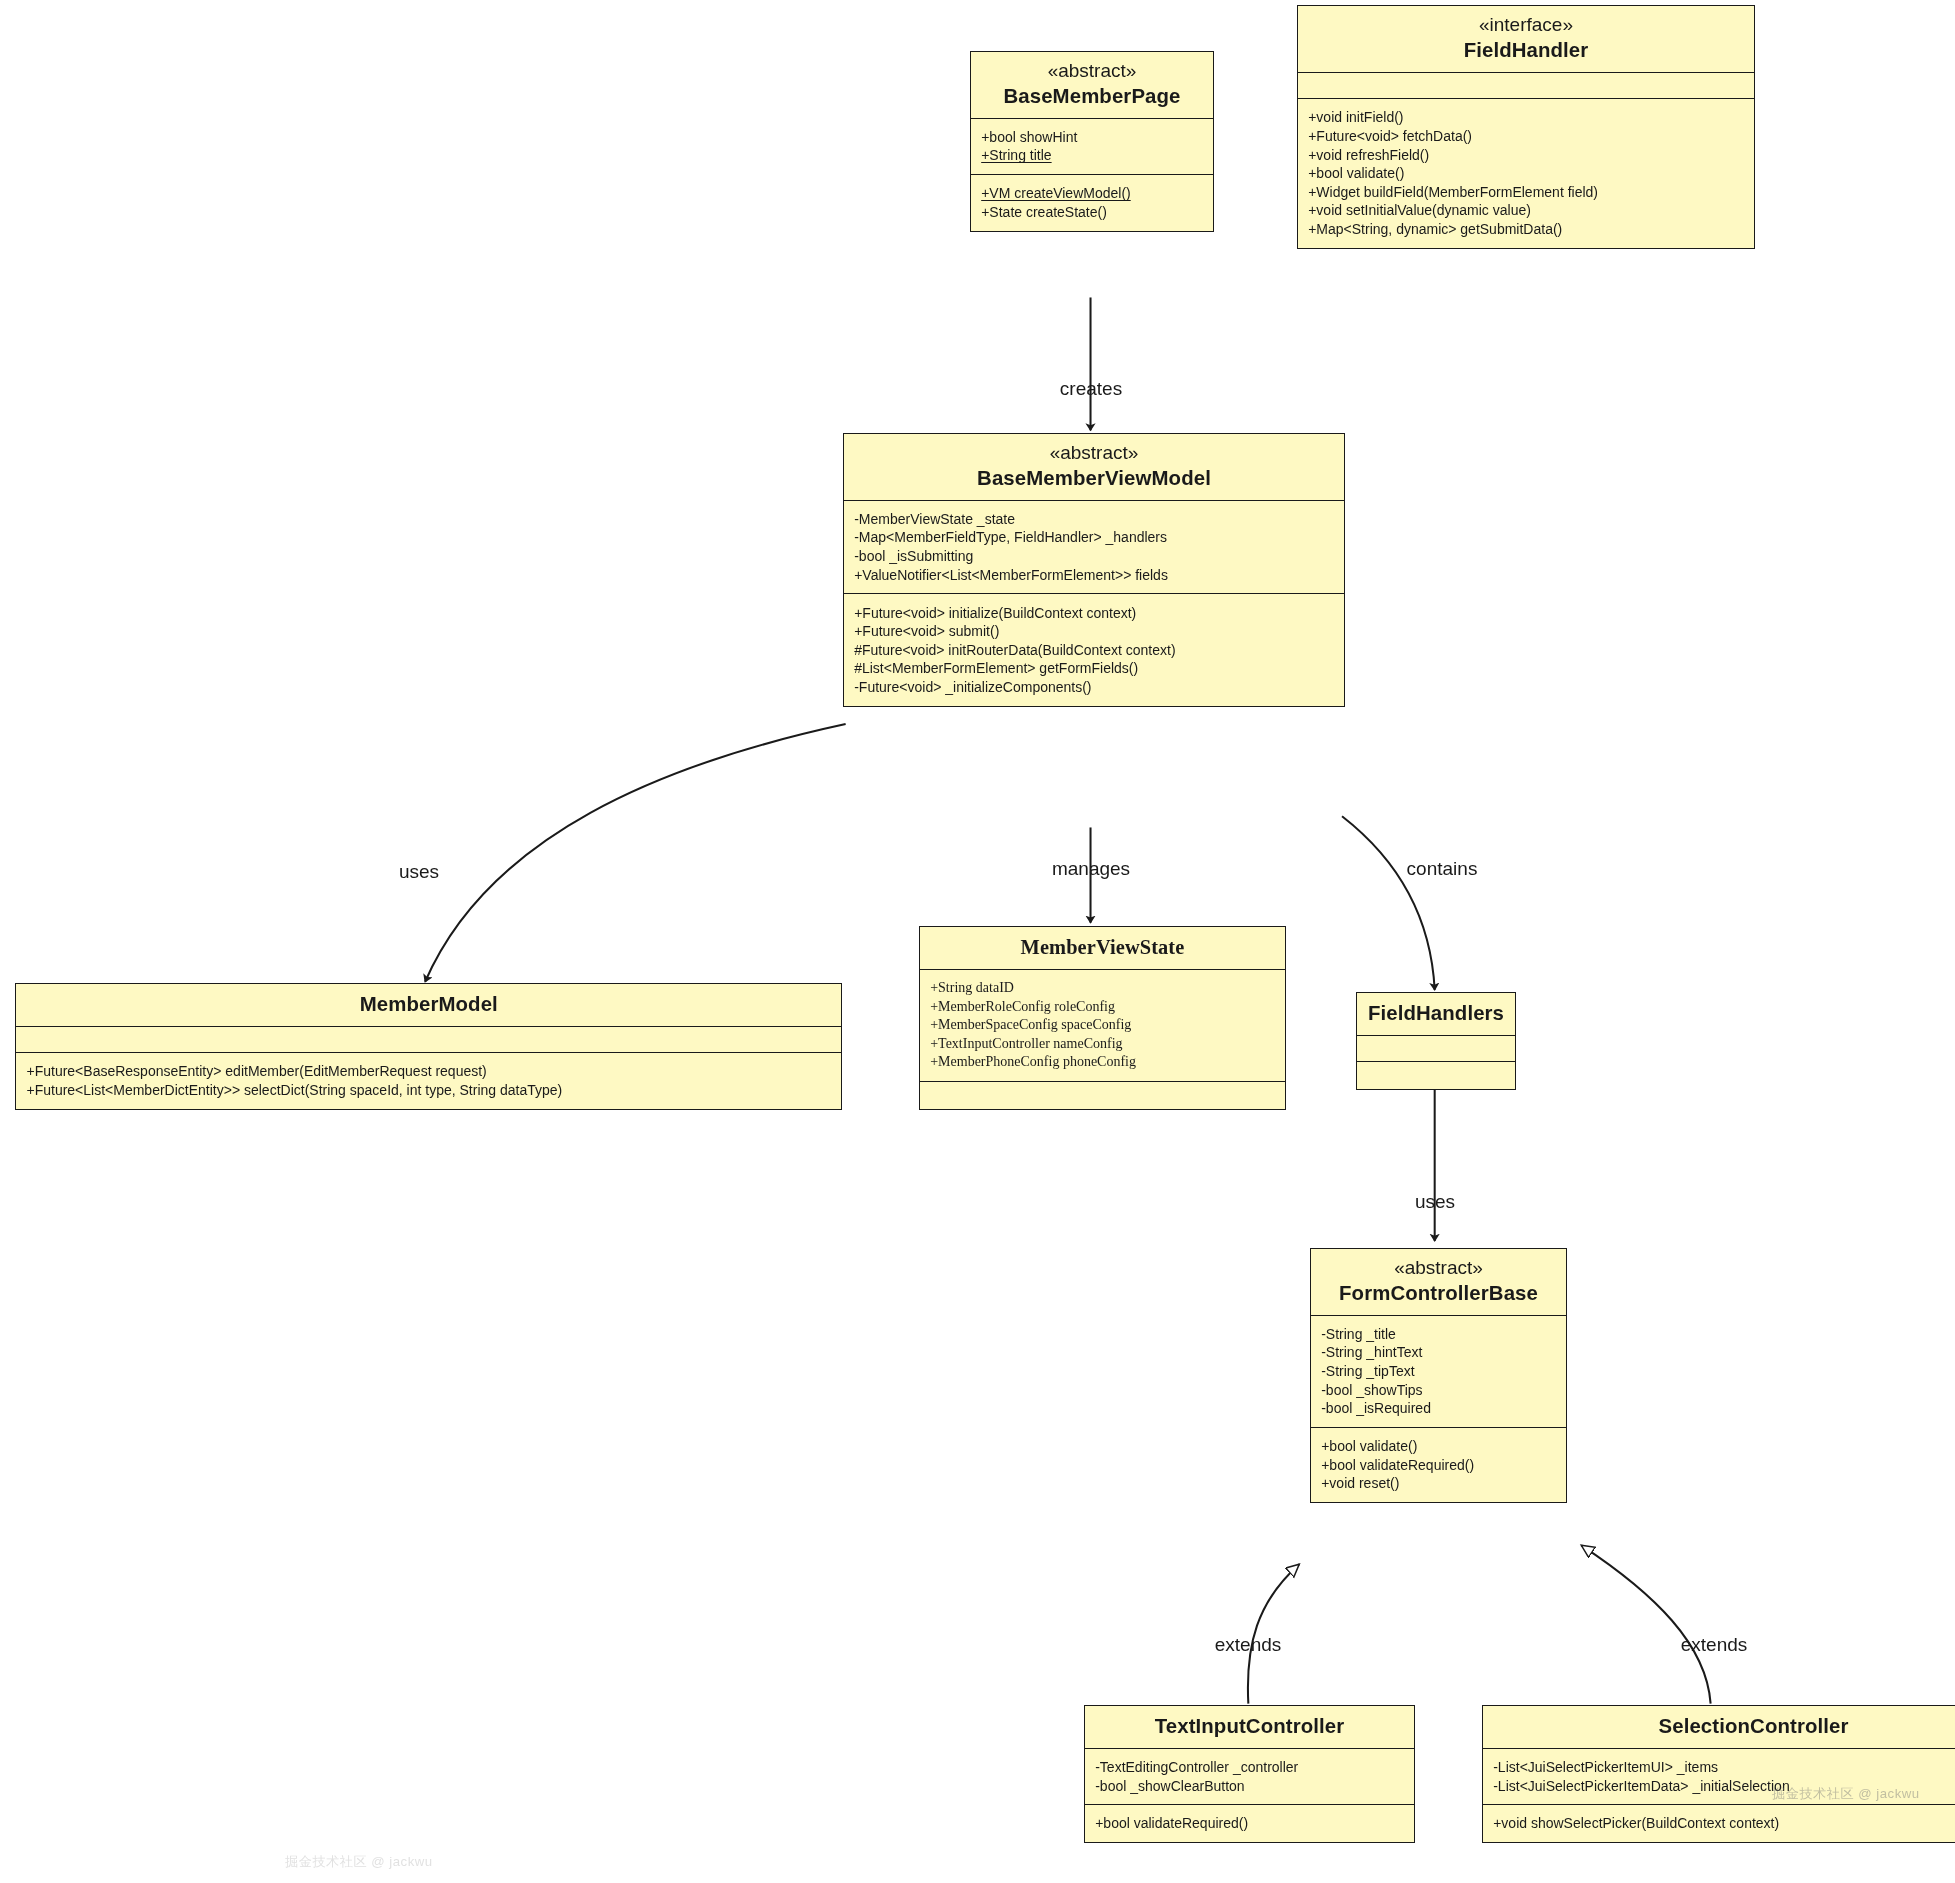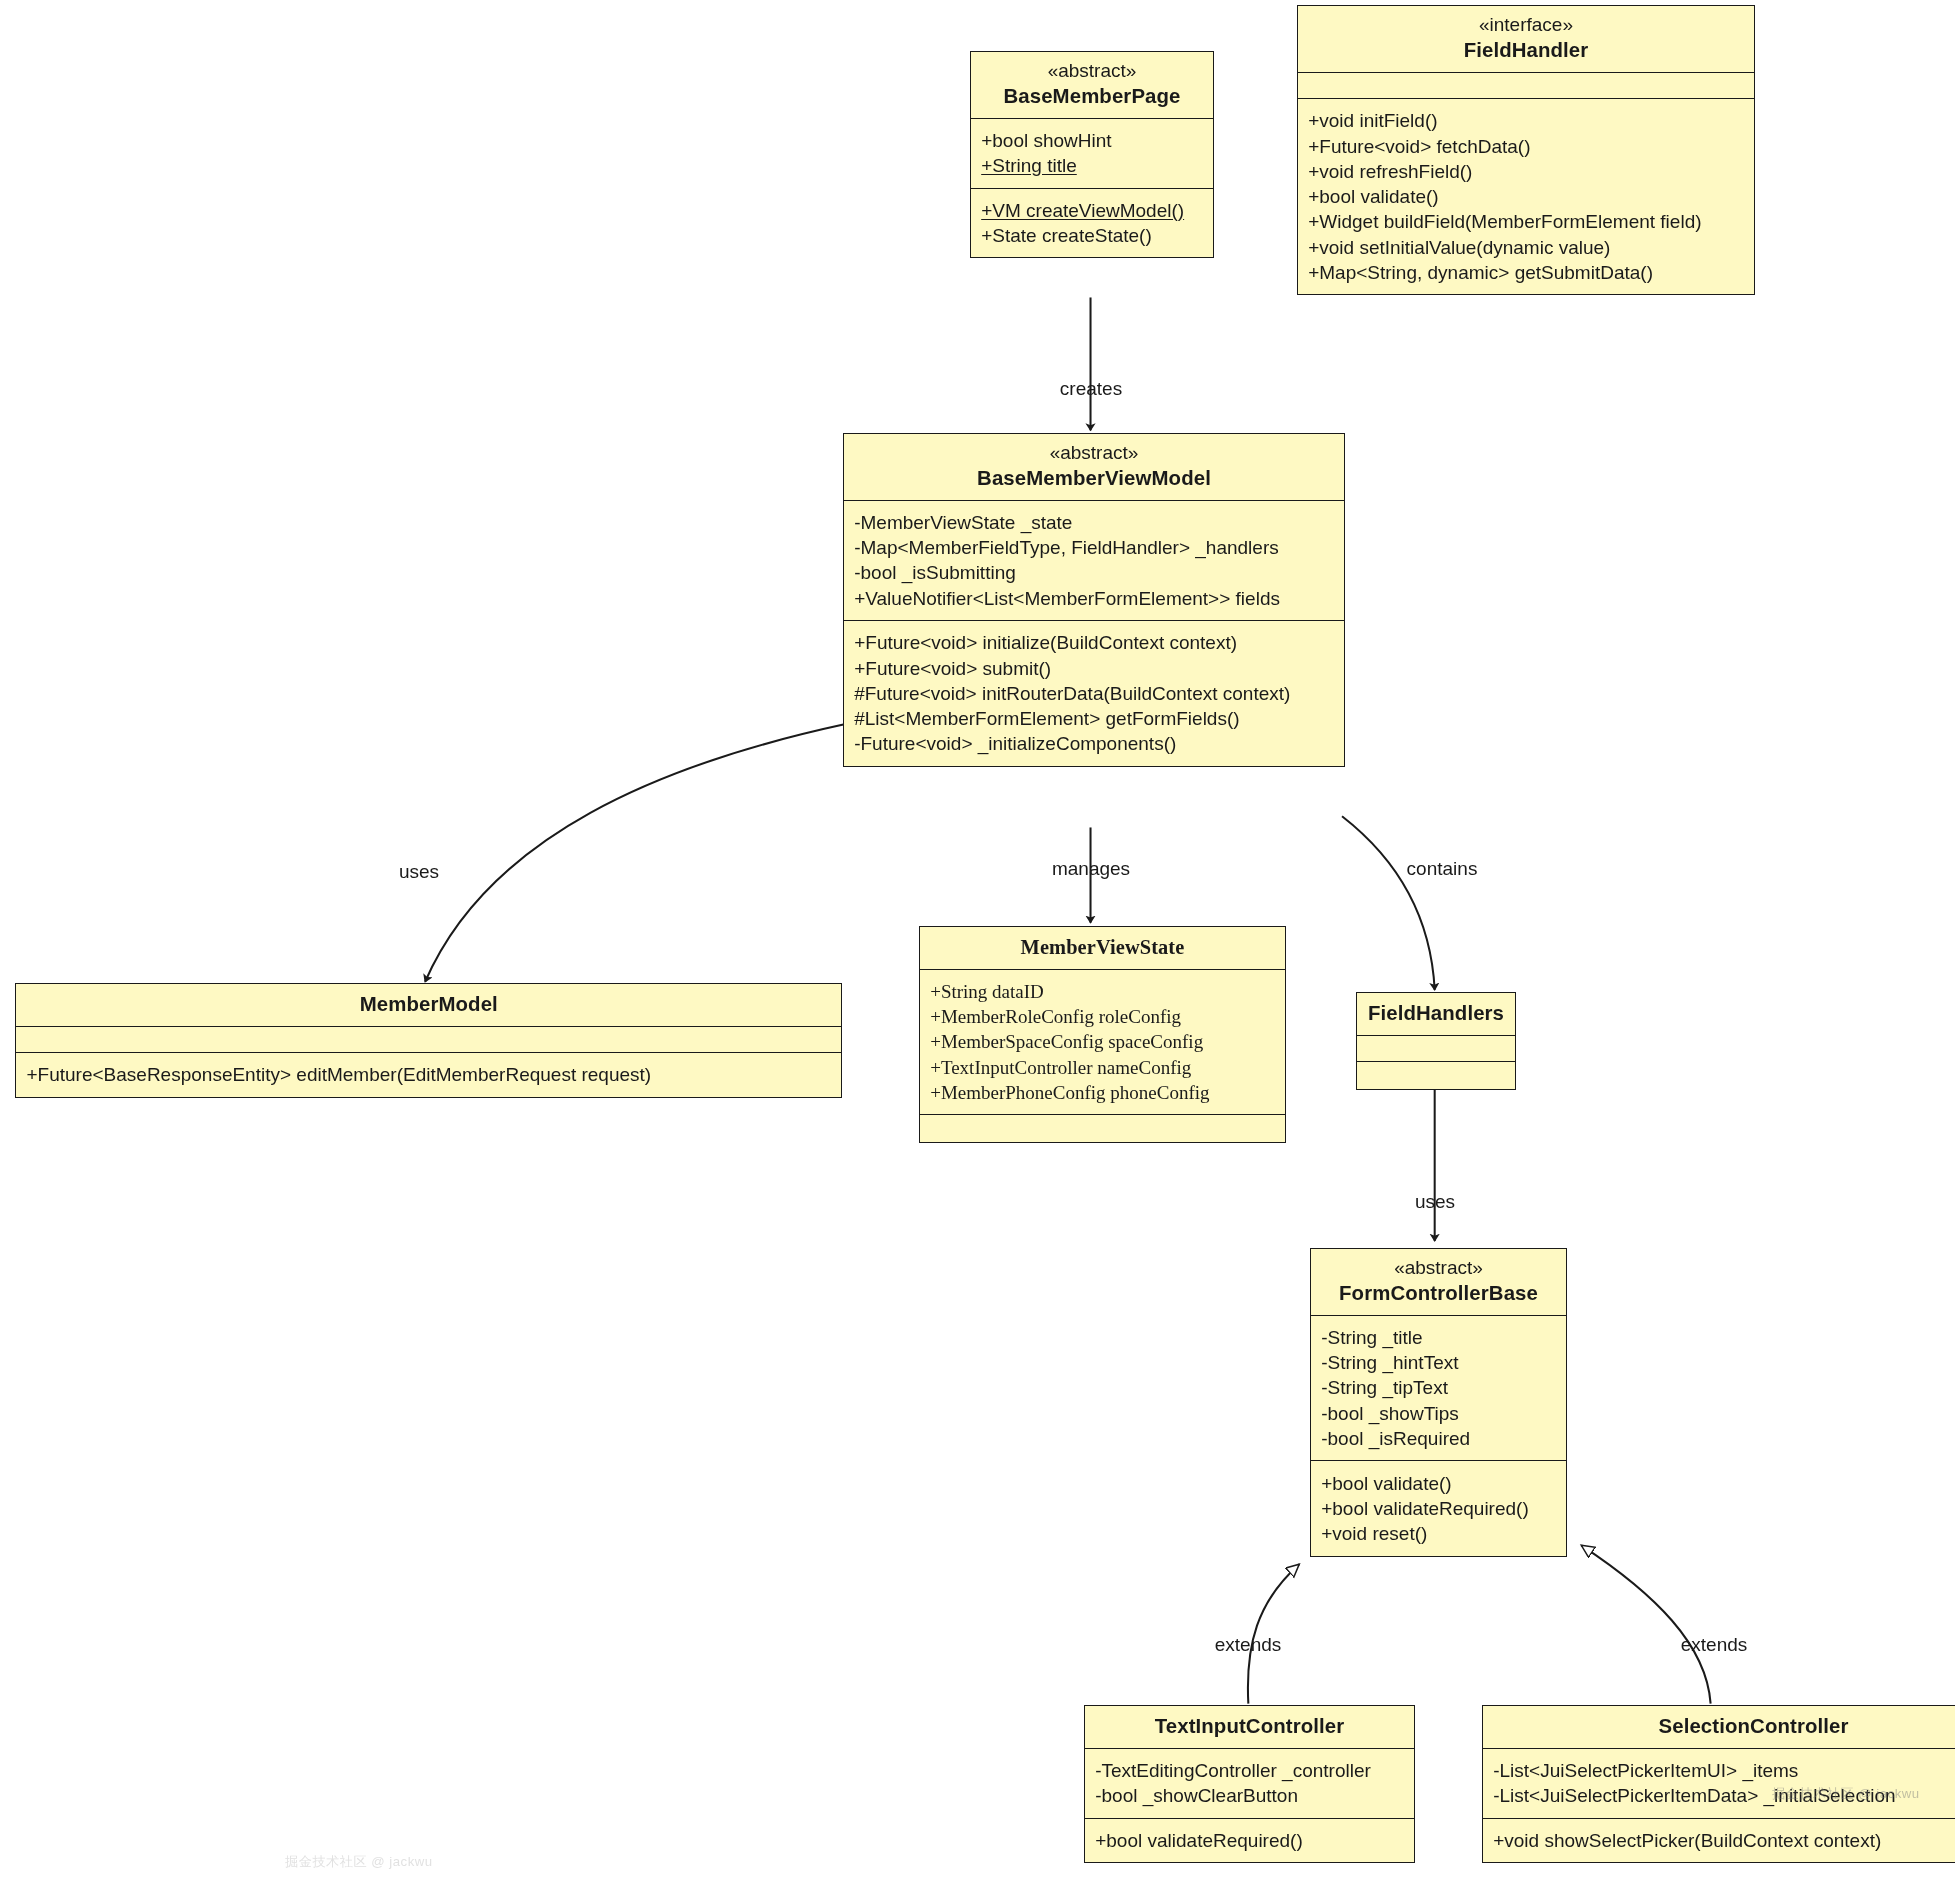--- a/index.html
+++ b/index.html
@@ -57,21 +57,21 @@
     box-sizing: border-box;
     padding: 9.2px 8.1px 9.2px 10.2px;
     border-bottom: 1.5px solid #1a1a1a;
   }
   .uml-compartment:last-child { border-bottom: none; }
   .uml-compartment.empty {
     padding: 0;
     height: 26.5px;
   }
   .member {
-    font-size: 19px;
+    font-size: 14px;
     line-height: 1.33;
     white-space: nowrap;
     color: #1a1a1a;
   }
   .member.static-underline {
     text-decoration: underline;
     text-underline-offset: 2px;
   }
   .edge-label {
     position: absolute;
@@ -197,20 +197,21 @@
     </div>
   </div>
 
   <div class="uml-class" style="left:15.3px; top:983px; width:827px;">
     <div class="uml-header">
       <span class="classname">MemberModel</span>
     </div>
     <div class="uml-compartment empty"></div>
     <div class="uml-compartment">
       <div class="member">+Future&lt;BaseResponseEntity&gt; editMember(EditMemberRequest request)</div>
+      <div class="member">+Future&lt;List&lt;MemberDictEntity&gt;&gt; selectDict(String spaceId, int type, String dataType)</div>
     </div>
   </div>
 
   <div class="uml-class" style="left:919px; top:926px; width:367px;font-family:Liberation Serif, serif;">
     <div class="uml-header">
       <span class="classname">MemberViewState</span>
     </div>
     <div class="uml-compartment">
       <div class="member">+String dataID</div>
       <div class="member">+MemberRoleConfig roleConfig</div>

